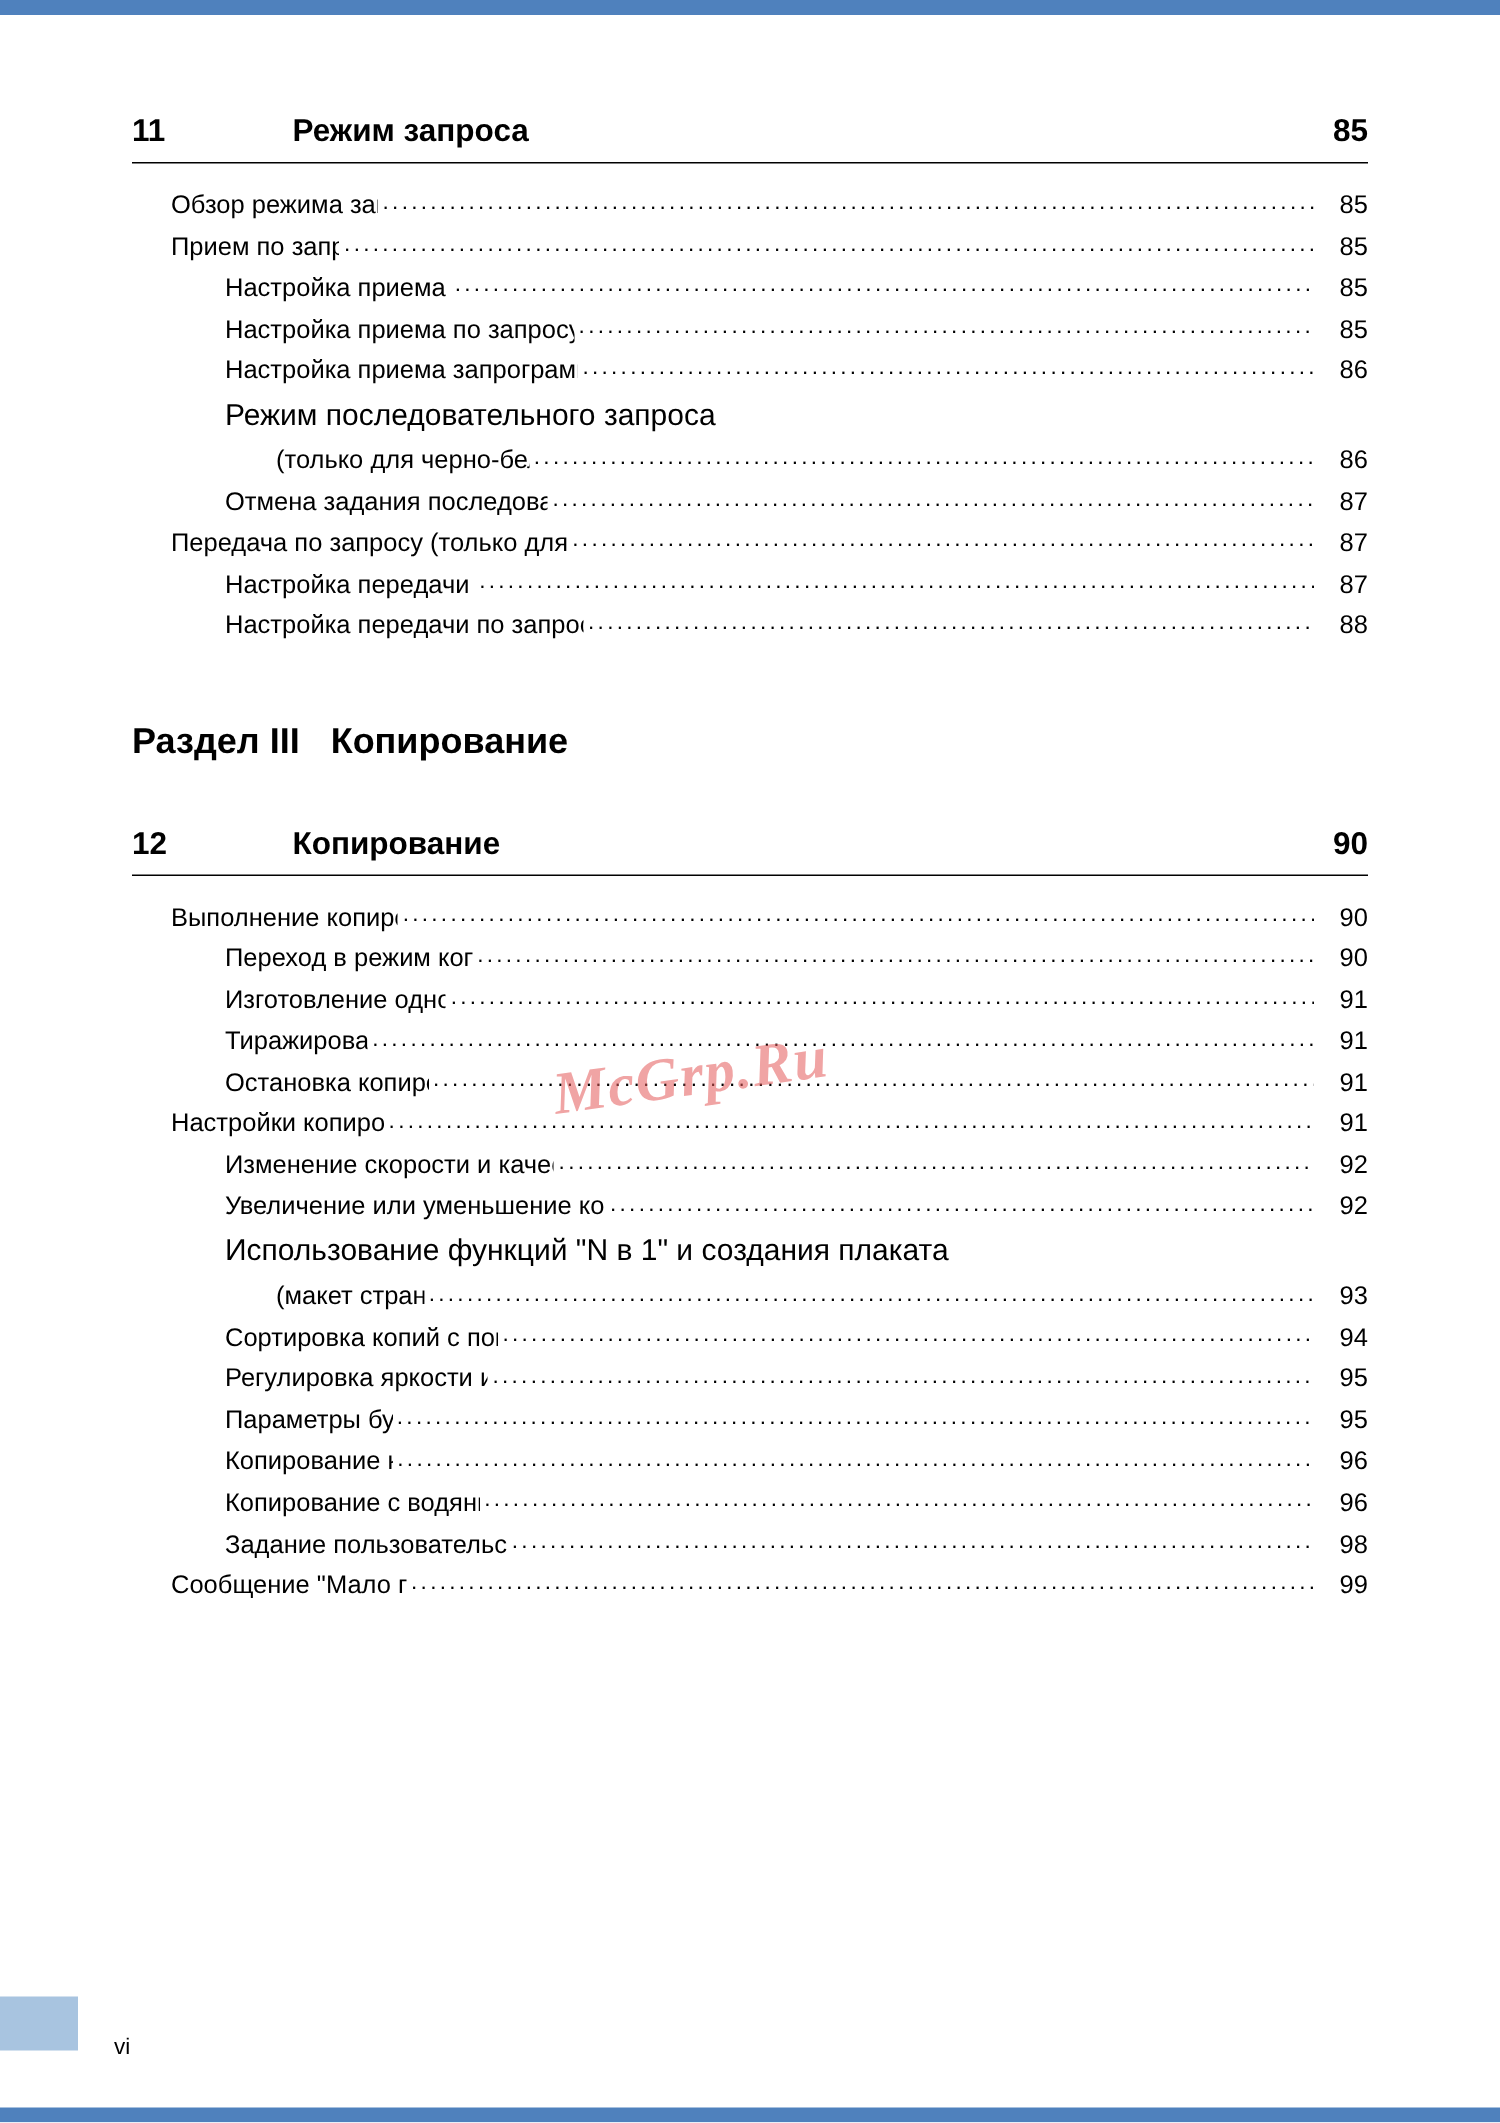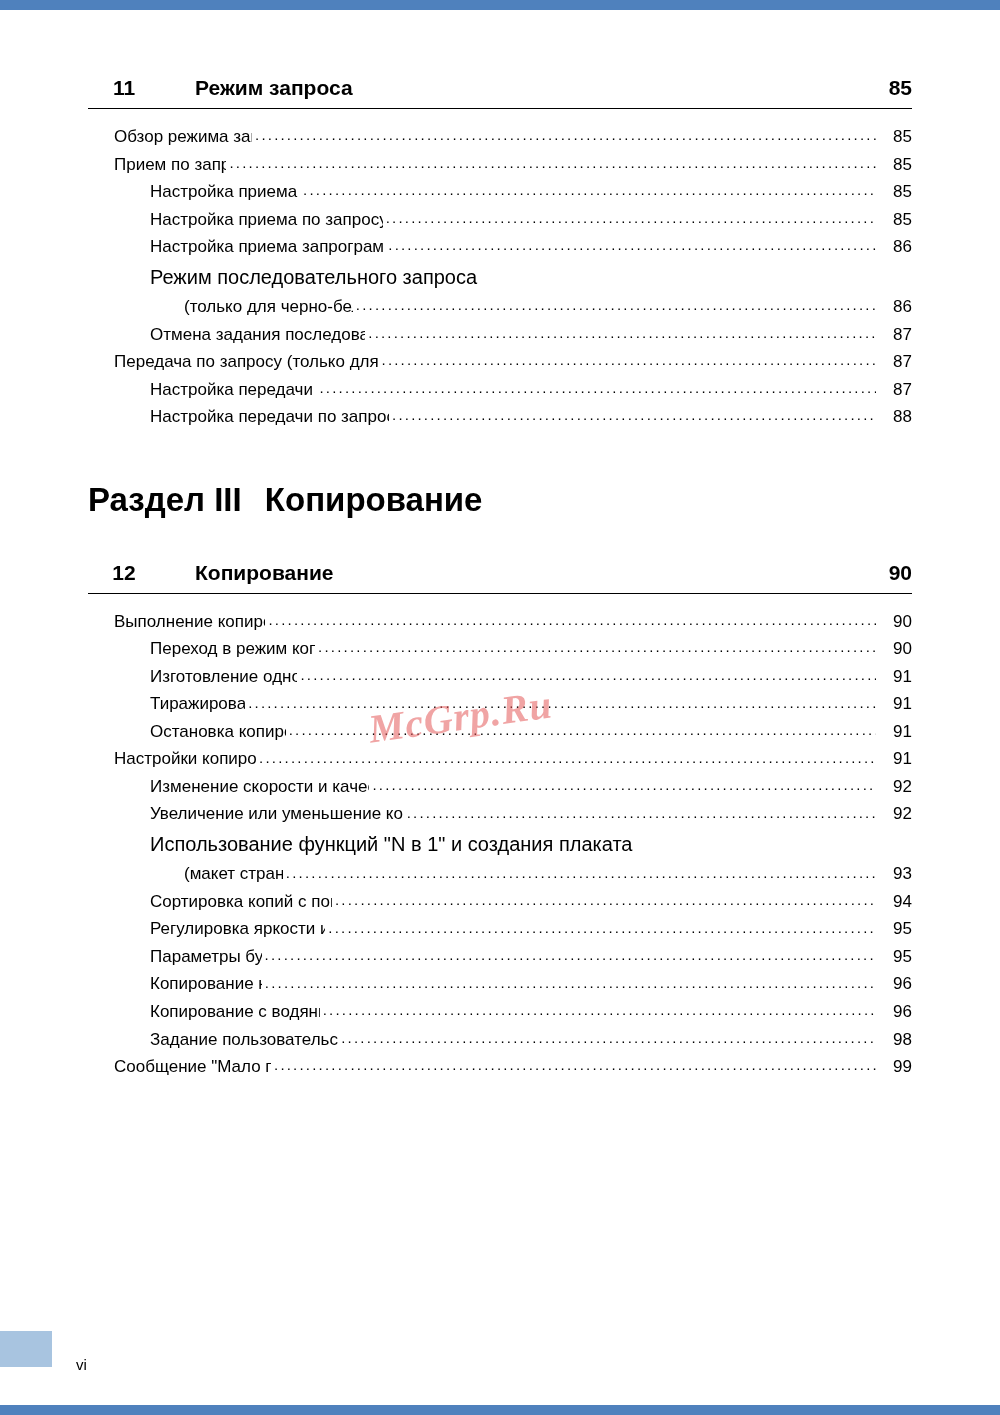--- a/index.html
+++ b/index.html
@@ -55,21 +55,20 @@
   .chapter {
     display: flex;
     align-items: baseline;
     font-weight: bold;
     font-size: 21px;
     padding-bottom: 8px;
   }
   .chapter .num {
     width: 72px;
     flex: 0 0 72px;
-    text-align: center;
   }
   .chapter .title {
     flex: 1 1 auto;
     margin-left: 35px;
   }
   .chapter .pg {
     flex: 0 0 auto;
     text-align: right;
   }
   .rule {
@@ -116,21 +115,21 @@
     line-height: 1.62;
     padding-left: 62px;
     white-space: nowrap;
   }
   .cont-second {
     padding-left: 96px;
   }
 
   
   .part-heading {
-    font-size: 33px;
+    font-size: 24px;
     font-weight: bold;
     margin: 50px 0 42px 0;
   }
   .part-heading .part-label { margin-right: 14px; }
 
   
   .watermark {
     position: absolute;
     left: 368px;
     top: 693px;

